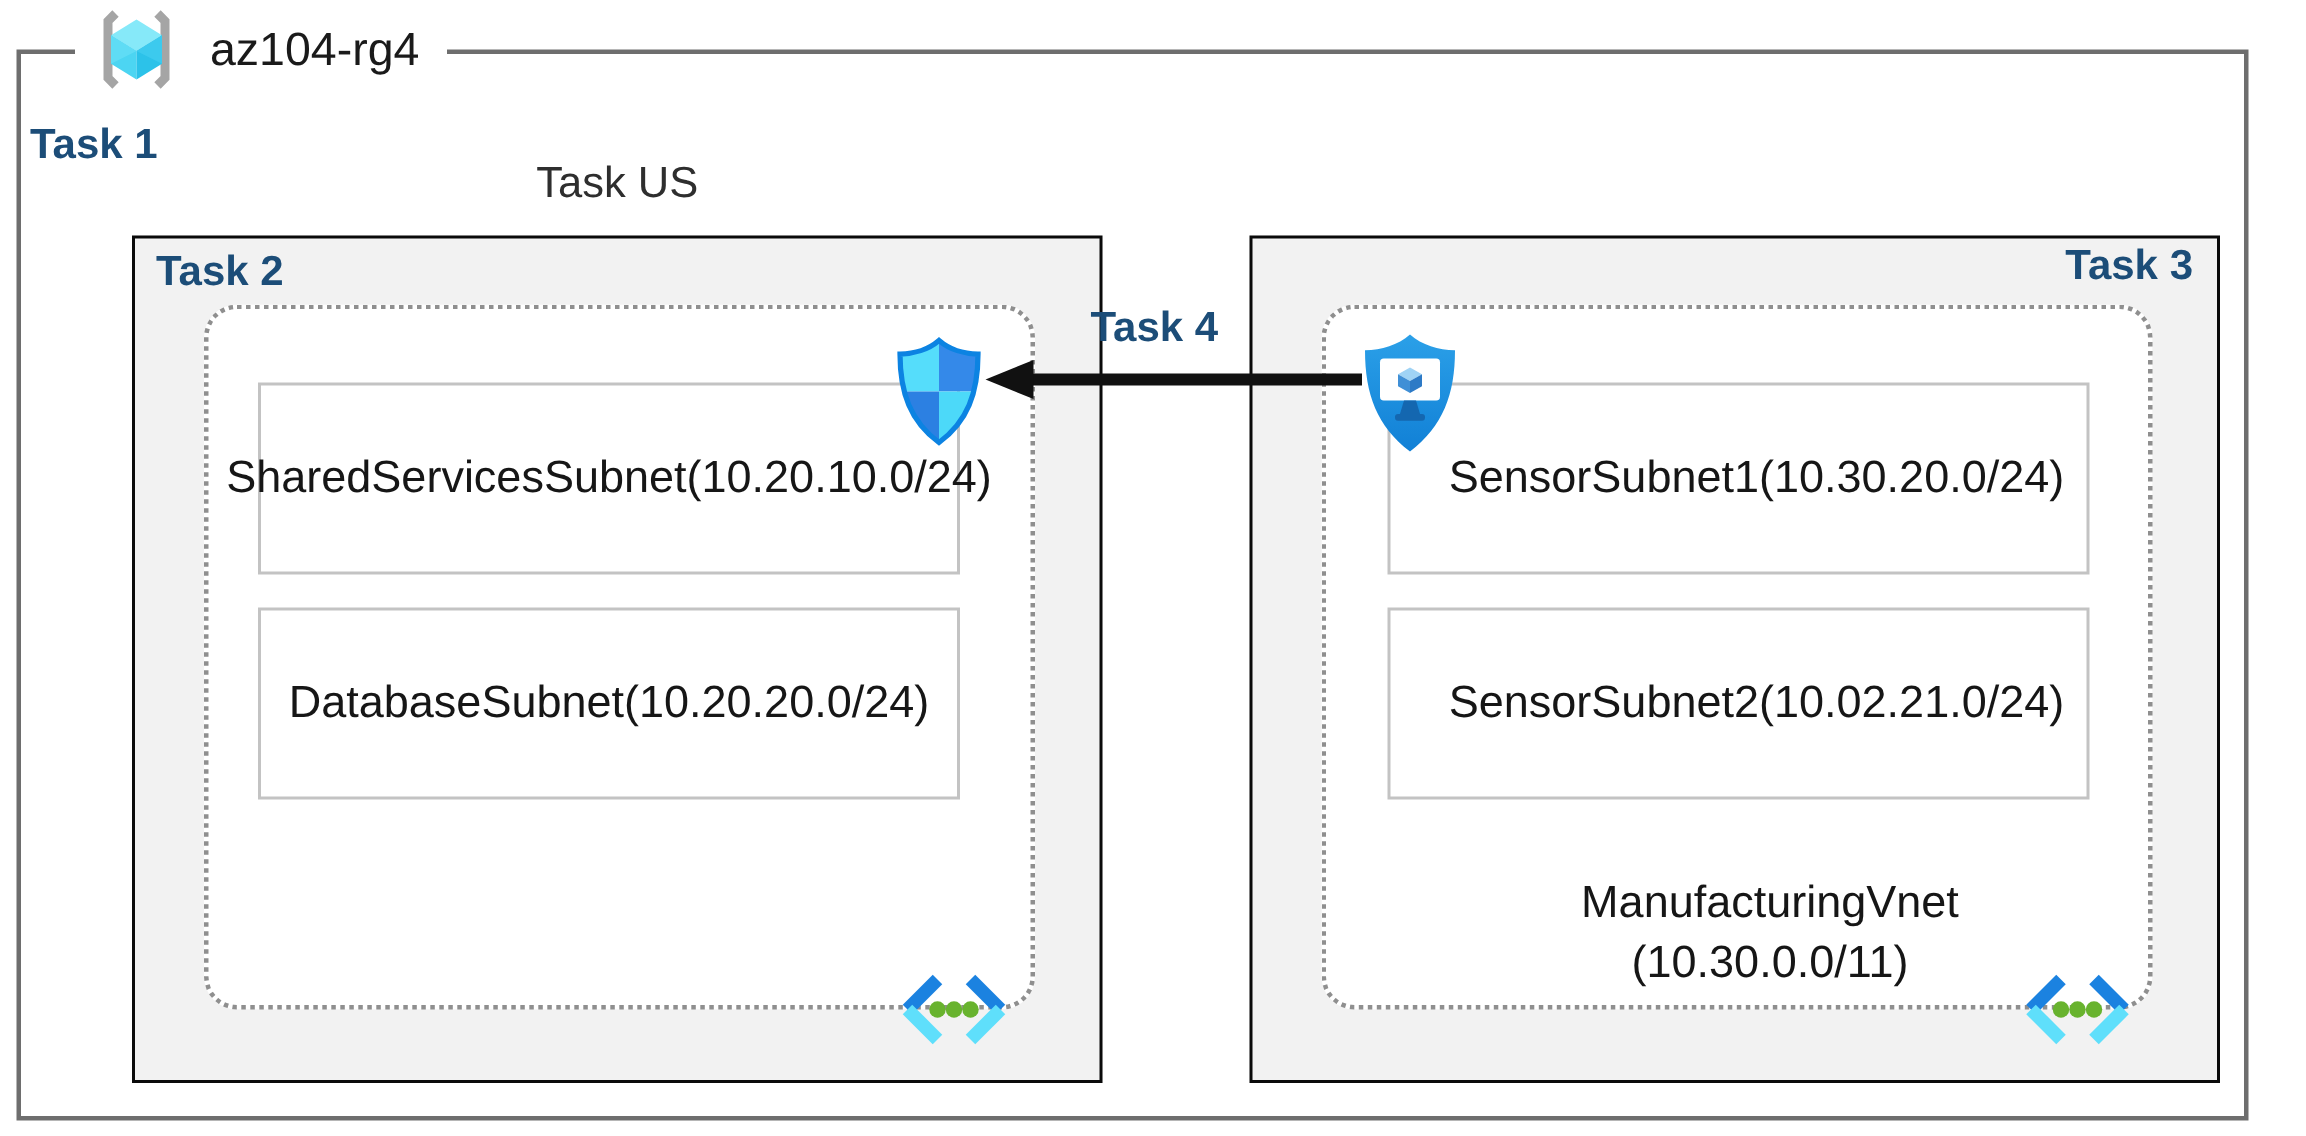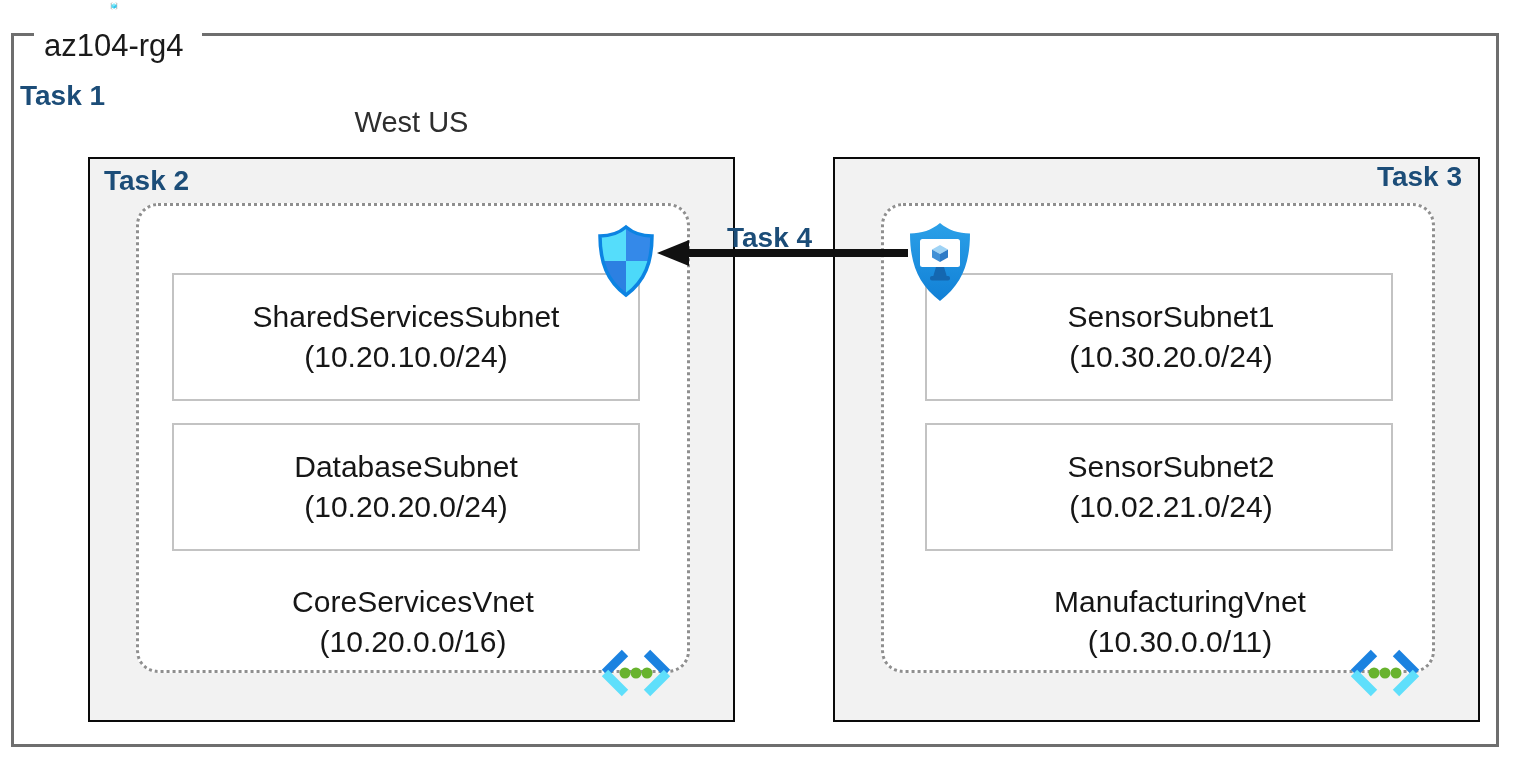--- a/index.html
+++ b/index.html
@@ -4,44 +4,44 @@
 <style>
   html,body{margin:0;padding:0;background:#ffffff;}
   .canvas{
     position:relative;width:1537px;height:757px;background:#fff;overflow:hidden;
     font-family:"Liberation Sans", sans-serif;color:#1a1a1a;
   }
   .abs{position:absolute;box-sizing:border-box;}
 
   
   .rg-border{left:11px;top:33px;width:1488px;height:714px;border:3px solid var(--outer-border,#6e6e6e);}
-  .rg-header{left:34px;top:2px;height:62px;background:#fff;display:flex;align-items:center;gap:18px;padding:0 18px 0 10px;flex-direction:column;}
+  .rg-header{left:50px;top:2px;height:62px;background:#fff;display:flex;align-items:center;gap:18px;padding:0 18px 0 10px;}
   .rg-label{font-size:31px;color:#1a1a1a;white-space:nowrap;}
 
   .task-label{font-weight:bold;font-size:28px;color:var(--task-label,#1c4d78);white-space:nowrap;}
   .task1{left:20px;top:80px;}
-  .task4{left:727px;top:202px;z-index:6;margin-top:20px;}
+  .task4{left:727px;top:202px;z-index:6;}
 
   .region-label{font-size:29px;color:#2e2e2e;text-align:center;}
   .region-label.east{left:88px;top:106px;width:647px;}
   .region-label.west{left:833px;top:106px;width:647px;}
 
   .task-box{width:647px;height:565px;background:var(--box-fill,#f2f2f2);border:2.5px solid #0a0a0a;top:157px;}
   .task-box.east{left:88px;}
   .task-box.west{left:833px;}
   .task-box .task-label.tl{position:absolute;left:14px;top:6px;}
   .task-box .task-label.tr{position:absolute;right:16px;top:2px;}
 
   .vnet-area{top:203px;width:554px;height:470px;background:#fff;border:3px dotted var(--dotted-border,#8f8f8f);border-radius:22px;}
   .vnet-area.east{left:136px;}
   .vnet-area.west{left:881px;}
 
   .subnet-box{width:468px;height:128px;background:#fff;border:2px solid var(--subnet-border,#c3c3c3);
-    display:flex;flex-direction:column;align-items:center;justify-content:center;
-    font-size:30px;line-height:40px;color:#161616;text-align:center;z-index:2;margin-top:18px;}
+    display:flex;align-items:center;justify-content:center;
+    font-size:30px;line-height:40px;color:#161616;text-align:center;z-index:2;}
   .subnet-box.east{left:172px;}
   .subnet-box.west{left:925px;padding-left:24px;}
   .subnet-box.row1{top:255px;}
   .subnet-box.row2{top:405px;}
 
   .vnet-label{top:582px;width:554px;text-align:center;font-size:30px;line-height:40px;color:#161616;}
   .vnet-label.east{left:136px;}
   .vnet-label.west{left:903px;}
 
   .icon{z-index:5;}
@@ -66,44 +66,40 @@
       <polygon points="14,18.5 31,29 31,48 14,37.5" fill="#4cd5f2"></polygon>
       <polygon points="48,18.5 31,29 31,48 48,37.5" fill="#2cc2e9"></polygon>
       <polygon points="14,18.5 31,29 14,37.5" fill="#5fdcf5"></polygon>
       <polygon points="48,18.5 31,29 48,37.5" fill="#3ccaee"></polygon>
     </svg>
     <span class="rg-label">az104-rg4</span>
   </div>
 
   <div class="abs task-label task1">Task 1</div>
 
-  <div class="abs region-label east">West US</div>
+  <div class="abs region-label east">Task US</div>
 
   <div class="abs task-box east">
     <span class="task-label tl">Task 2</span>
   </div>
 
   <div class="abs task-box west">
     <span class="task-label tr">Task 3</span>
   </div>
 
   <div class="abs vnet-area east"></div>
   <div class="abs vnet-area west"></div>
 
   <div class="abs subnet-box east row1">
     <div>SharedServicesSubnet</div>
     <div>(10.20.10.0/24)</div>
   </div>
   <div class="abs subnet-box east row2">
     <div>DatabaseSubnet</div>
     <div>(10.20.20.0/24)</div>
-  </div>
-  <div class="abs vnet-label east">
-    <div>CoreServicesVnet</div>
-    <div>(10.20.0.0/16)</div>
   </div>
 
   <div class="abs subnet-box west row1">
     <div>SensorSubnet1</div>
     <div>(10.30.20.0/24)</div>
   </div>
   <div class="abs subnet-box west row2">
     <div>SensorSubnet2</div>
     <div>(10.02.21.0/24)</div>
   </div>

